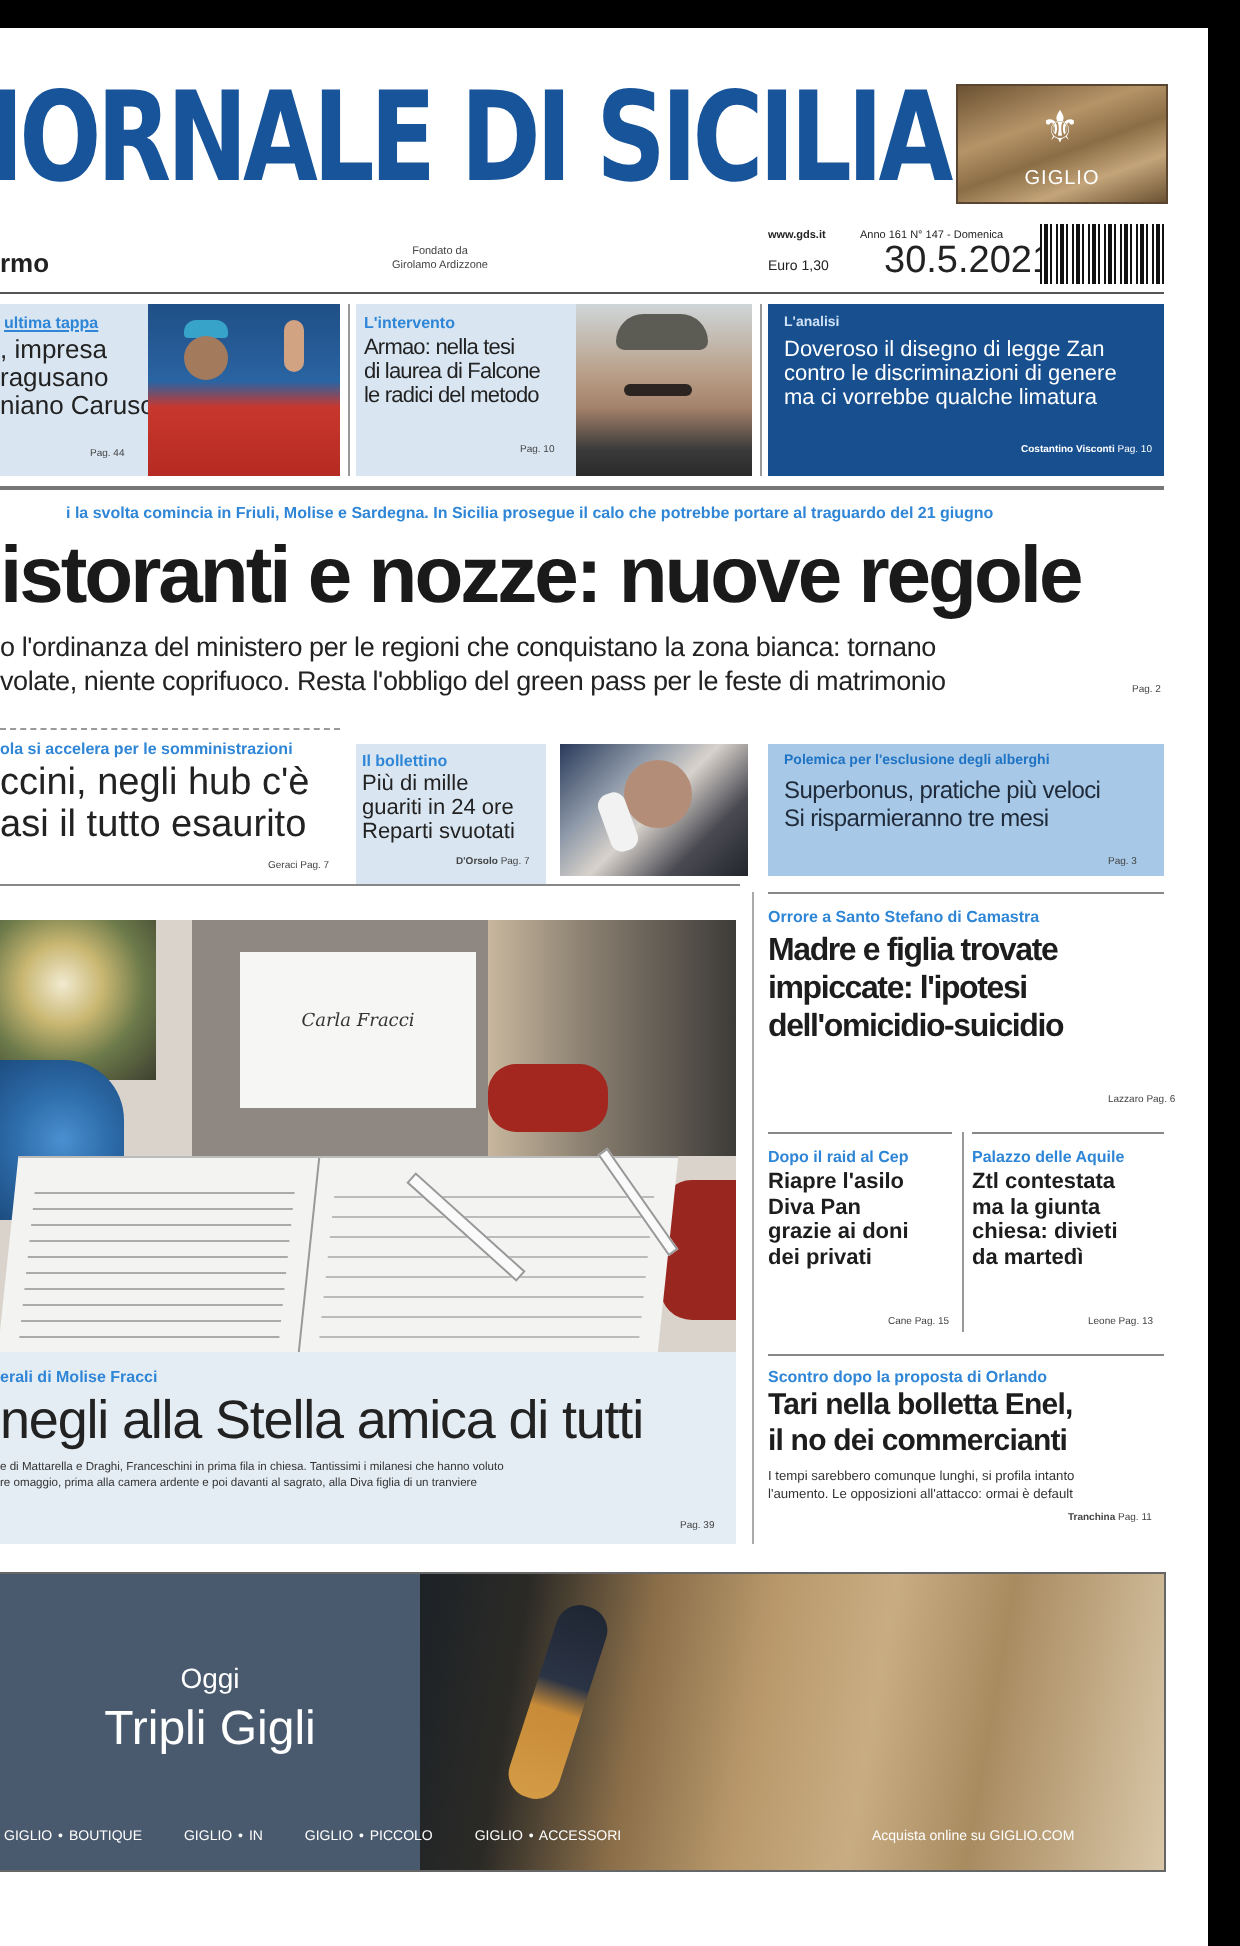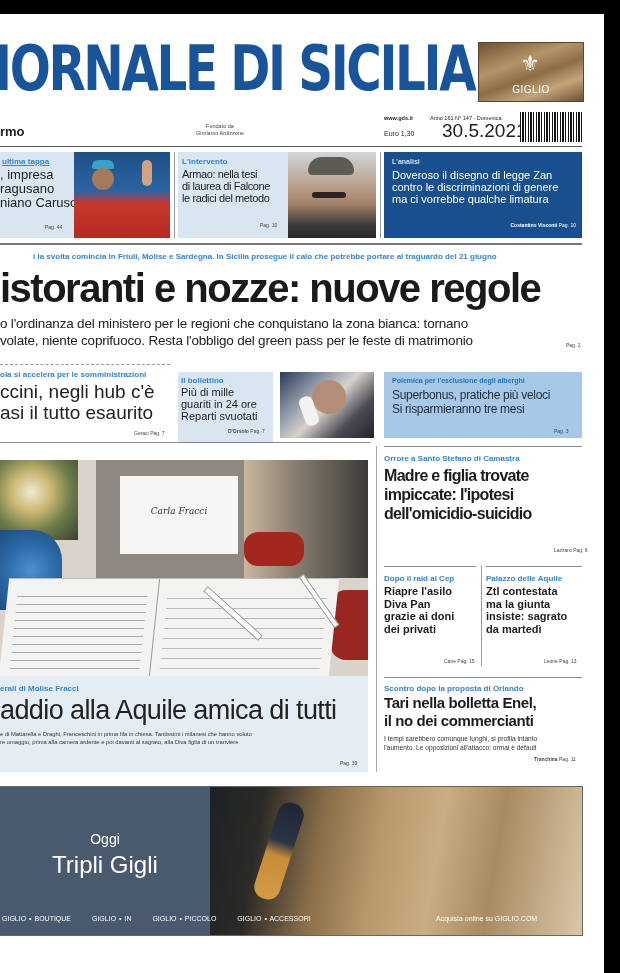--- a/index.html
+++ b/index.html
@@ -140,21 +140,21 @@
     <div class="abs" style="left:4px;top:118px;width:330px;height:98px;background:#f3f3f1;transform:skewX(-6deg);border-top:1px solid #bbb;">
       <div class="abs" style="left:150px;top:0;width:1px;height:98px;background:#999;"></div>
       <div class="abs" style="left:10px;top:10px;width:130px;height:80px;background:repeating-linear-gradient(180deg,transparent 0 7px,#aaa 7px 8px);"></div>
       <div class="abs" style="left:160px;top:10px;width:160px;height:80px;background:repeating-linear-gradient(180deg,transparent 0 9px,#bbb 9px 10px);"></div>
     </div>
     <div class="abs" style="left:196px;top:150px;width:72px;height:5px;background:#fafafa;border:1px solid #999;transform:rotate(42deg);"></div>
     <div class="abs" style="left:288px;top:138px;width:60px;height:4px;background:#fafafa;border:1px solid #999;transform:rotate(55deg);"></div>
   </div>
   <div class="abs box-lightblue" style="left:0;top:662px;width:368px;height:96px;background:#e5edf4;">
     <div class="abs kicker" style="left:0;top:8px;">erali di Molise Fracci</div>
-    <div class="abs" style="left:0;top:19px;font-size:27px;line-height:30px;color:#222;white-space:nowrap;letter-spacing:-0.6px;">addio alla Aquile amica di tutti</div>
+    <div class="abs" style="left:0;top:19px;font-size:27px;line-height:30px;color:#222;white-space:nowrap;letter-spacing:-0.6px;">negli alla Stella amica di tutti</div>
     <div class="abs" style="left:0;top:54px;font-size:5.8px;line-height:8px;color:#333;white-space:nowrap;">
       <div>e di Mattarella e Draghi, Franceschini in prima fila in chiesa. Tantissimi i milanesi che hanno voluto</div>
       <div>re omaggio, prima alla camera ardente e poi davanti al sagrato, alla Diva figlia di un tranviere</div>
     </div>
     <div class="abs pg" style="left:340px;top:84px;">Pag. 39</div>
   </div>
 
   <div class="vrule" style="left:376px;top:432px;height:326px;background:#aaa;"></div>
   <div class="rule" style="left:384px;top:432px;width:198px;height:1px;background:#888;"></div>
   <div class="abs" style="left:384px;top:440px;width:198px;height:100px;">
@@ -177,21 +177,21 @@
       <div>grazie ai doni</div>
       <div>dei privati</div>
     </div>
     <div class="abs pg" style="left:60px;top:84px;"><span>Cane</span> <span>Pag. 15</span></div>
   </div>
   <div class="abs" style="left:486px;top:560px;width:96px;height:96px;">
     <div class="abs kicker" style="left:0;top:0;">Palazzo delle Aquile</div>
     <div class="abs" style="left:0;top:11px;font-size:11px;line-height:12.5px;font-weight:bold;color:#1d1d1d;white-space:nowrap;">
       <div>Ztl contestata</div>
       <div>ma la giunta</div>
-      <div>insiste: sagrato</div>
+      <div>chiesa: divieti</div>
       <div>da martedì</div>
     </div>
     <div class="abs pg" style="left:58px;top:84px;"><span>Leone</span> <span>Pag. 13</span></div>
   </div>
   <div class="rule" style="left:384px;top:663px;width:198px;height:1px;background:#888;"></div>
   <div class="abs" style="left:384px;top:670px;width:198px;height:90px;">
     <div class="abs kicker" style="left:0;top:0;">Scontro dopo la proposta di Orlando</div>
     <div class="abs" style="left:0;top:10px;font-size:15px;line-height:18px;font-weight:bold;color:#1d1d1d;white-space:nowrap;letter-spacing:-0.4px;">
       <div>Tari nella bolletta Enel,</div>
       <div>il no dei commercianti</div>

